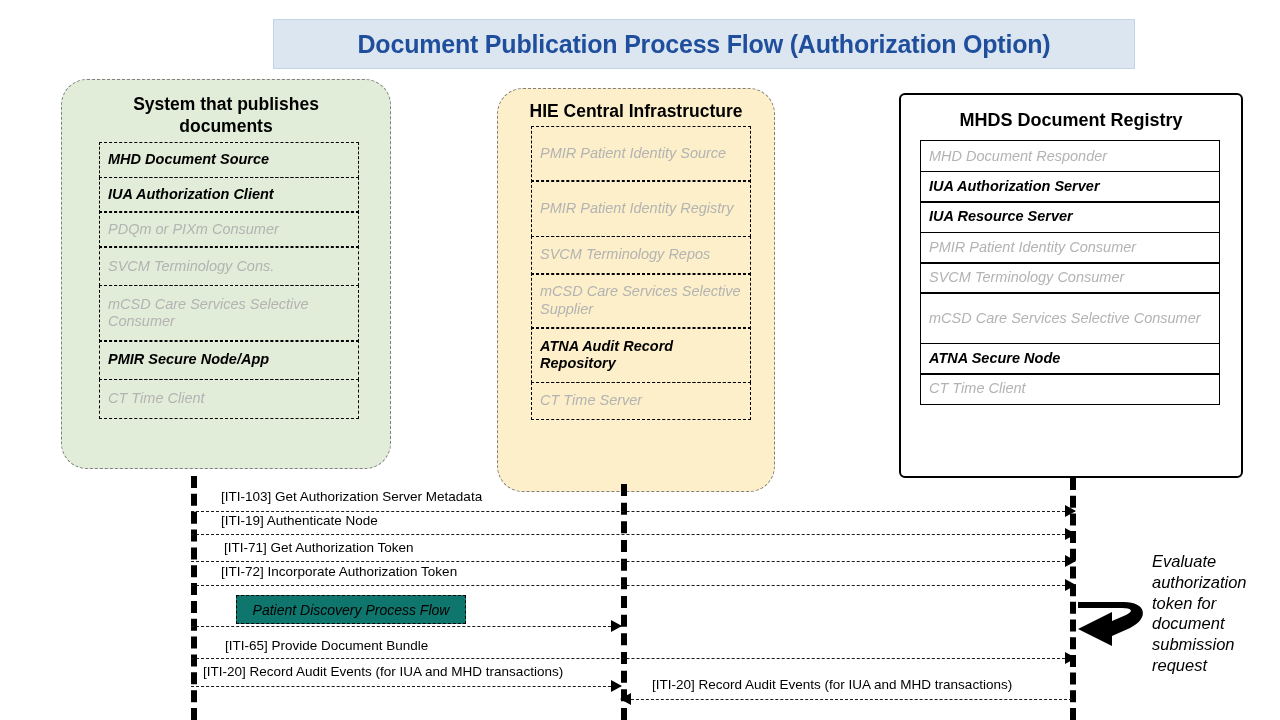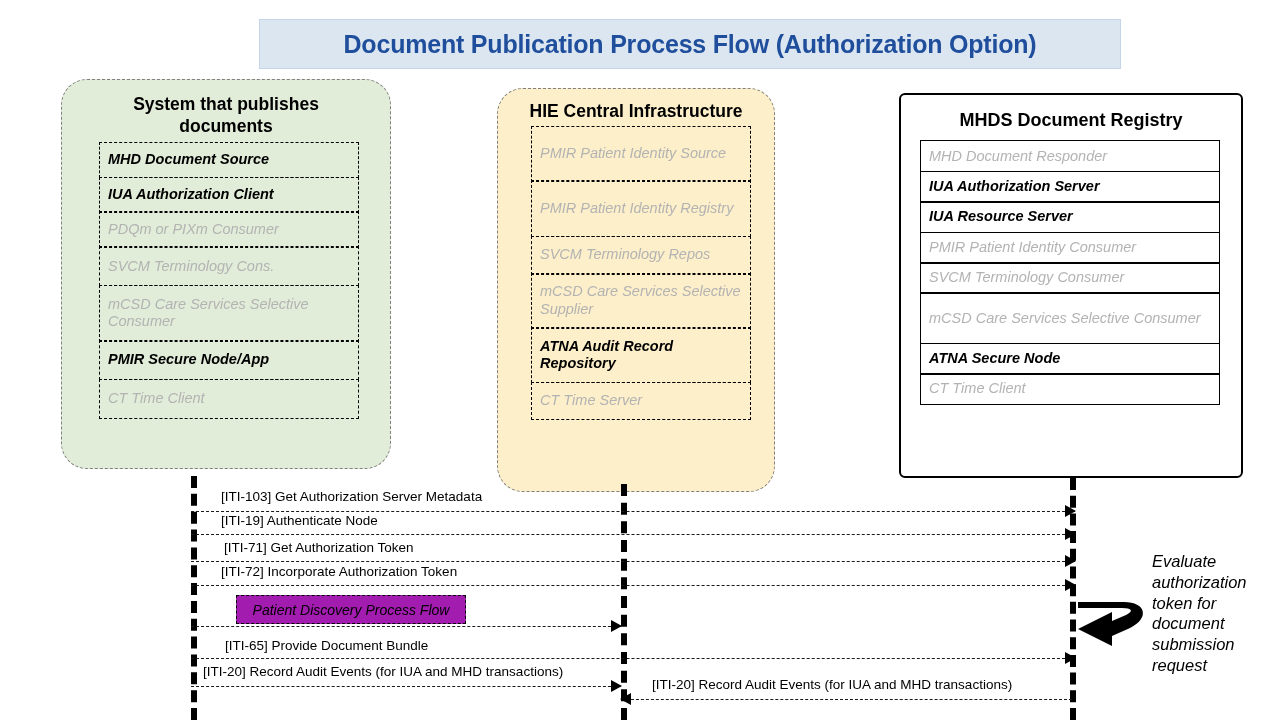--- a/index.html
+++ b/index.html
@@ -12,21 +12,21 @@
     height: 720px;
     position: relative;
     overflow: hidden;
     font-family: "Liberation Sans", sans-serif;
     color: #000;
   }
 
   
   #title-banner {
     position: absolute;
-    left: 259px;
+    left: 273px;
     top: 19px;
     width: 860px;
     height: 48px;
     background: #dce6f1;
     border: 1px solid #c6d4e8;
     display: flex;
     align-items: center;
     justify-content: center;
     text-align: right;
   }
@@ -175,21 +175,21 @@
 
   
   #subprocess-box {
     position: absolute;
     left: 236px;
     top: 595px;
     width: 230px;
     height: 29px;
     box-sizing: border-box;
     border: 1.6px dashed #000000;
-    background: #a21caf;
+    background: #0f766e;
     display: flex;
     align-items: center;
     justify-content: center;
   }
   #subprocess-box .sp-text {
     font-size: 14px;
     font-style: italic;
     color: #000;
     white-space: nowrap;
   }

